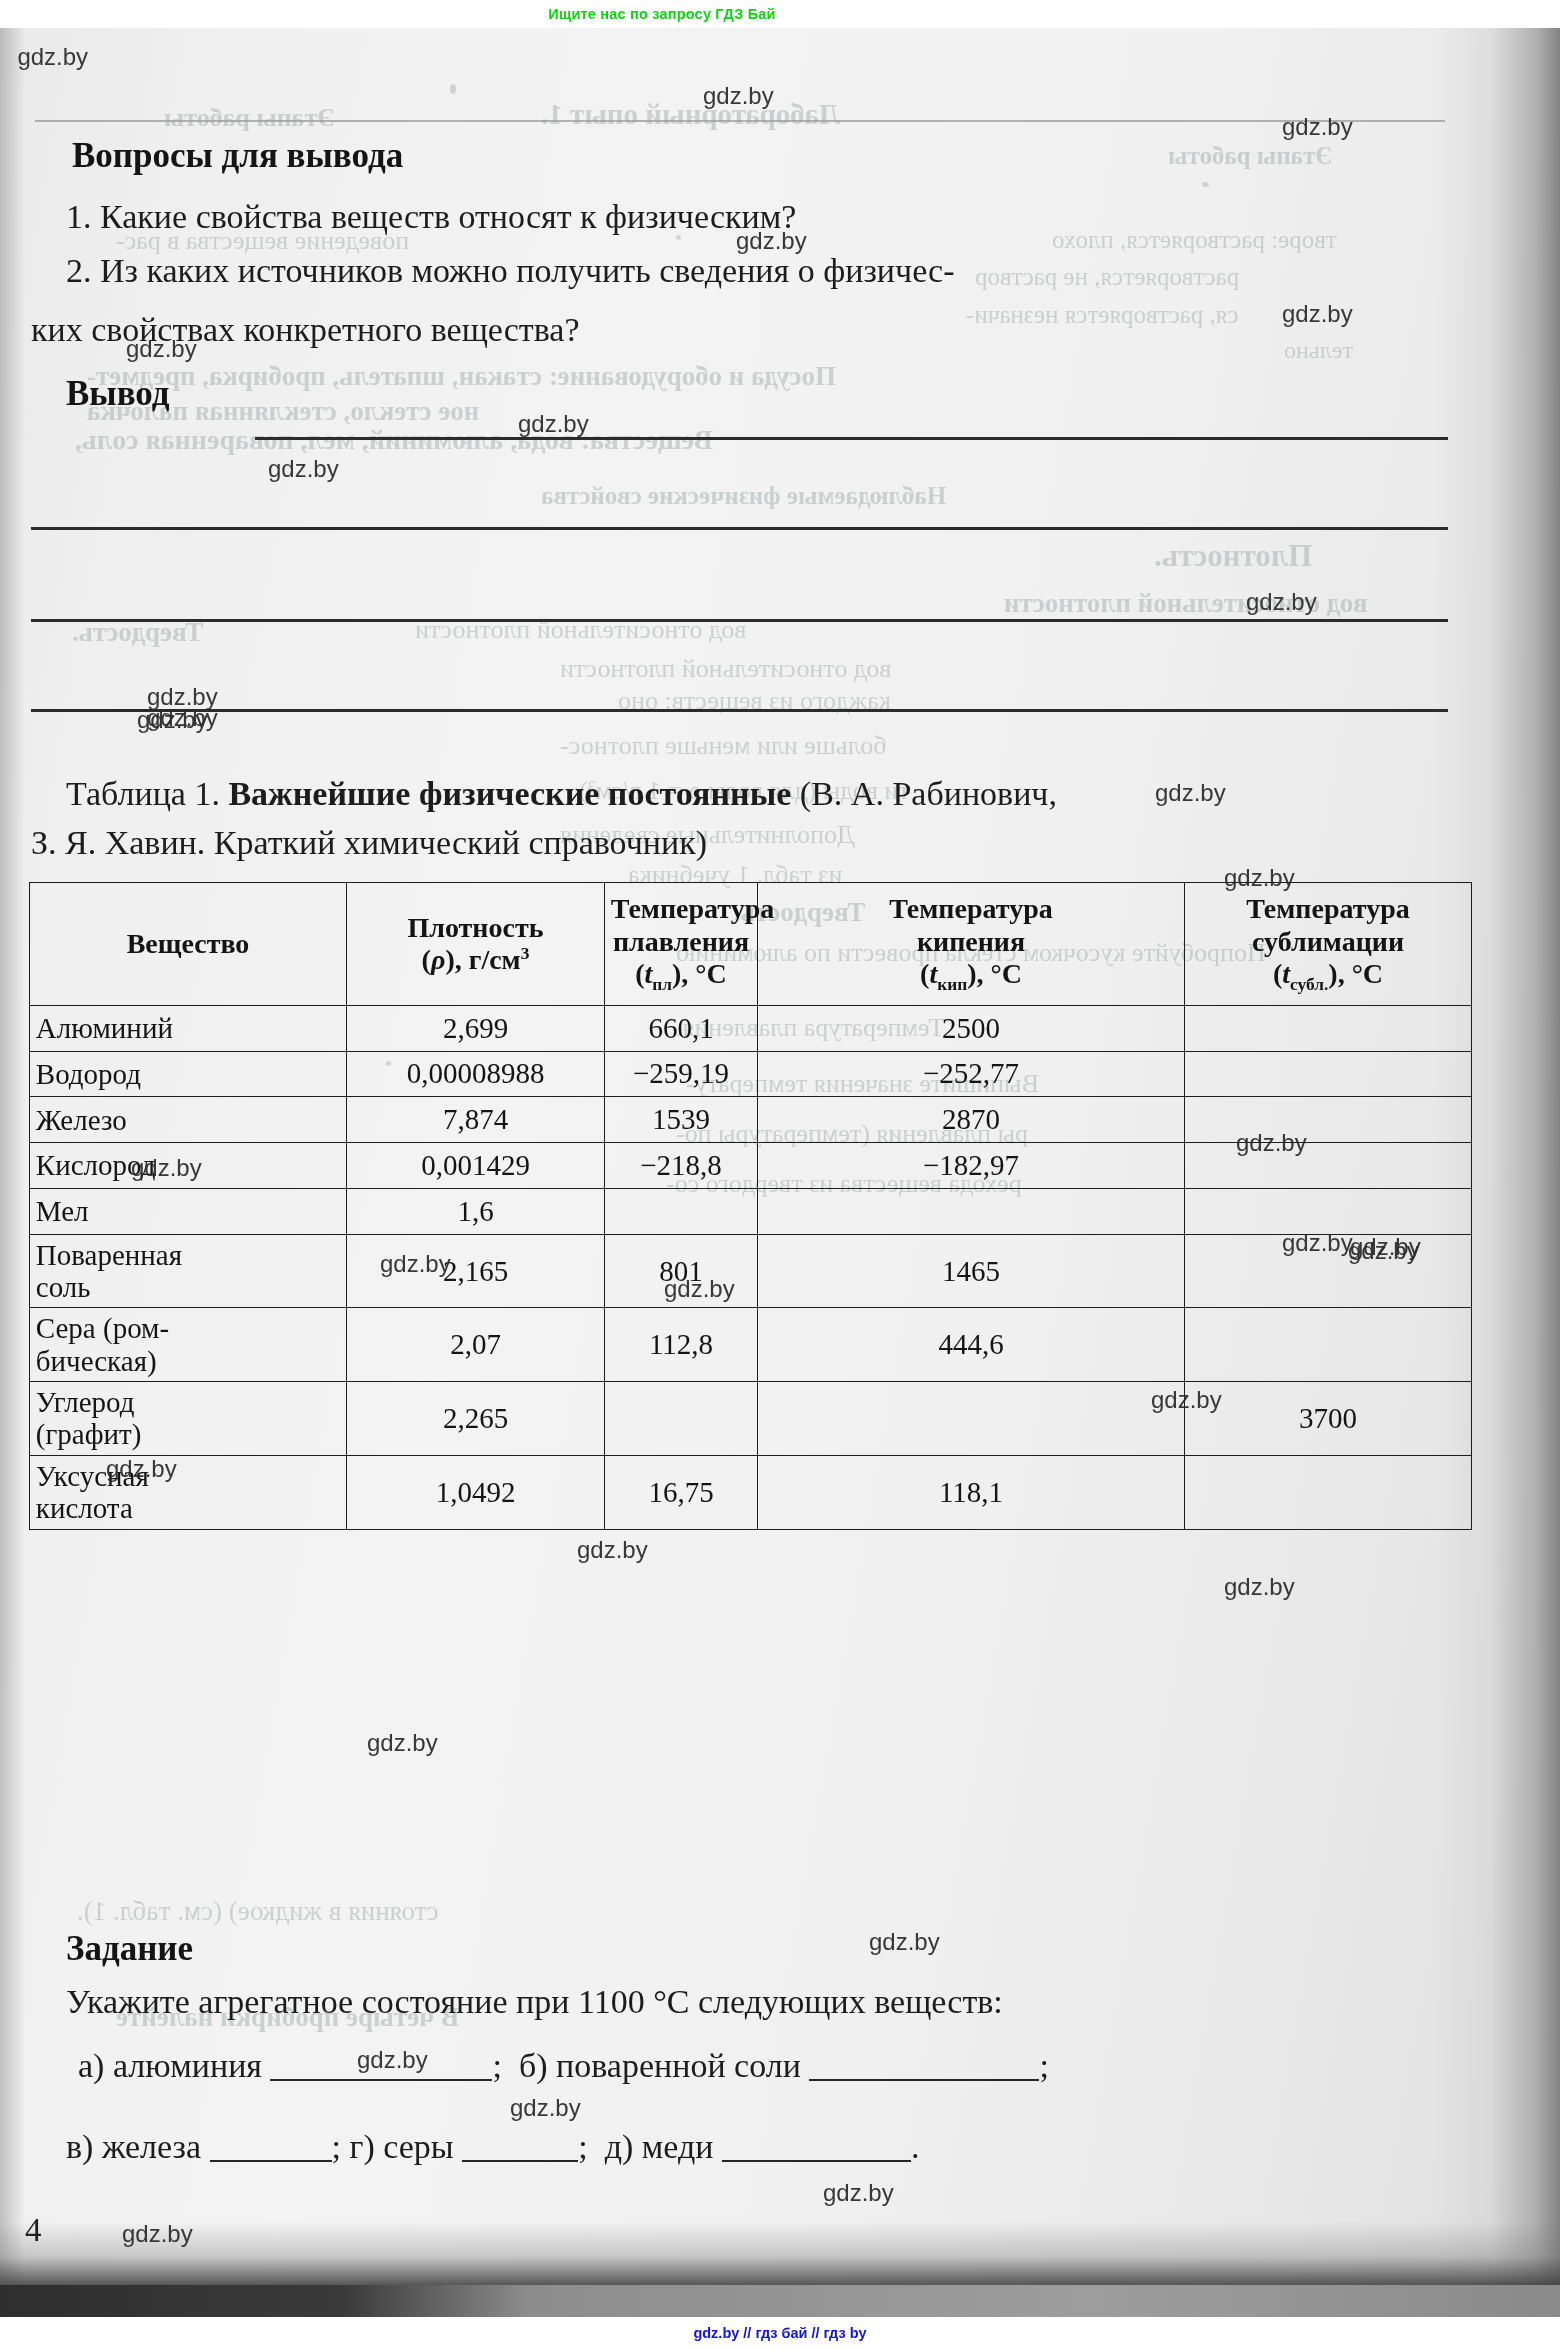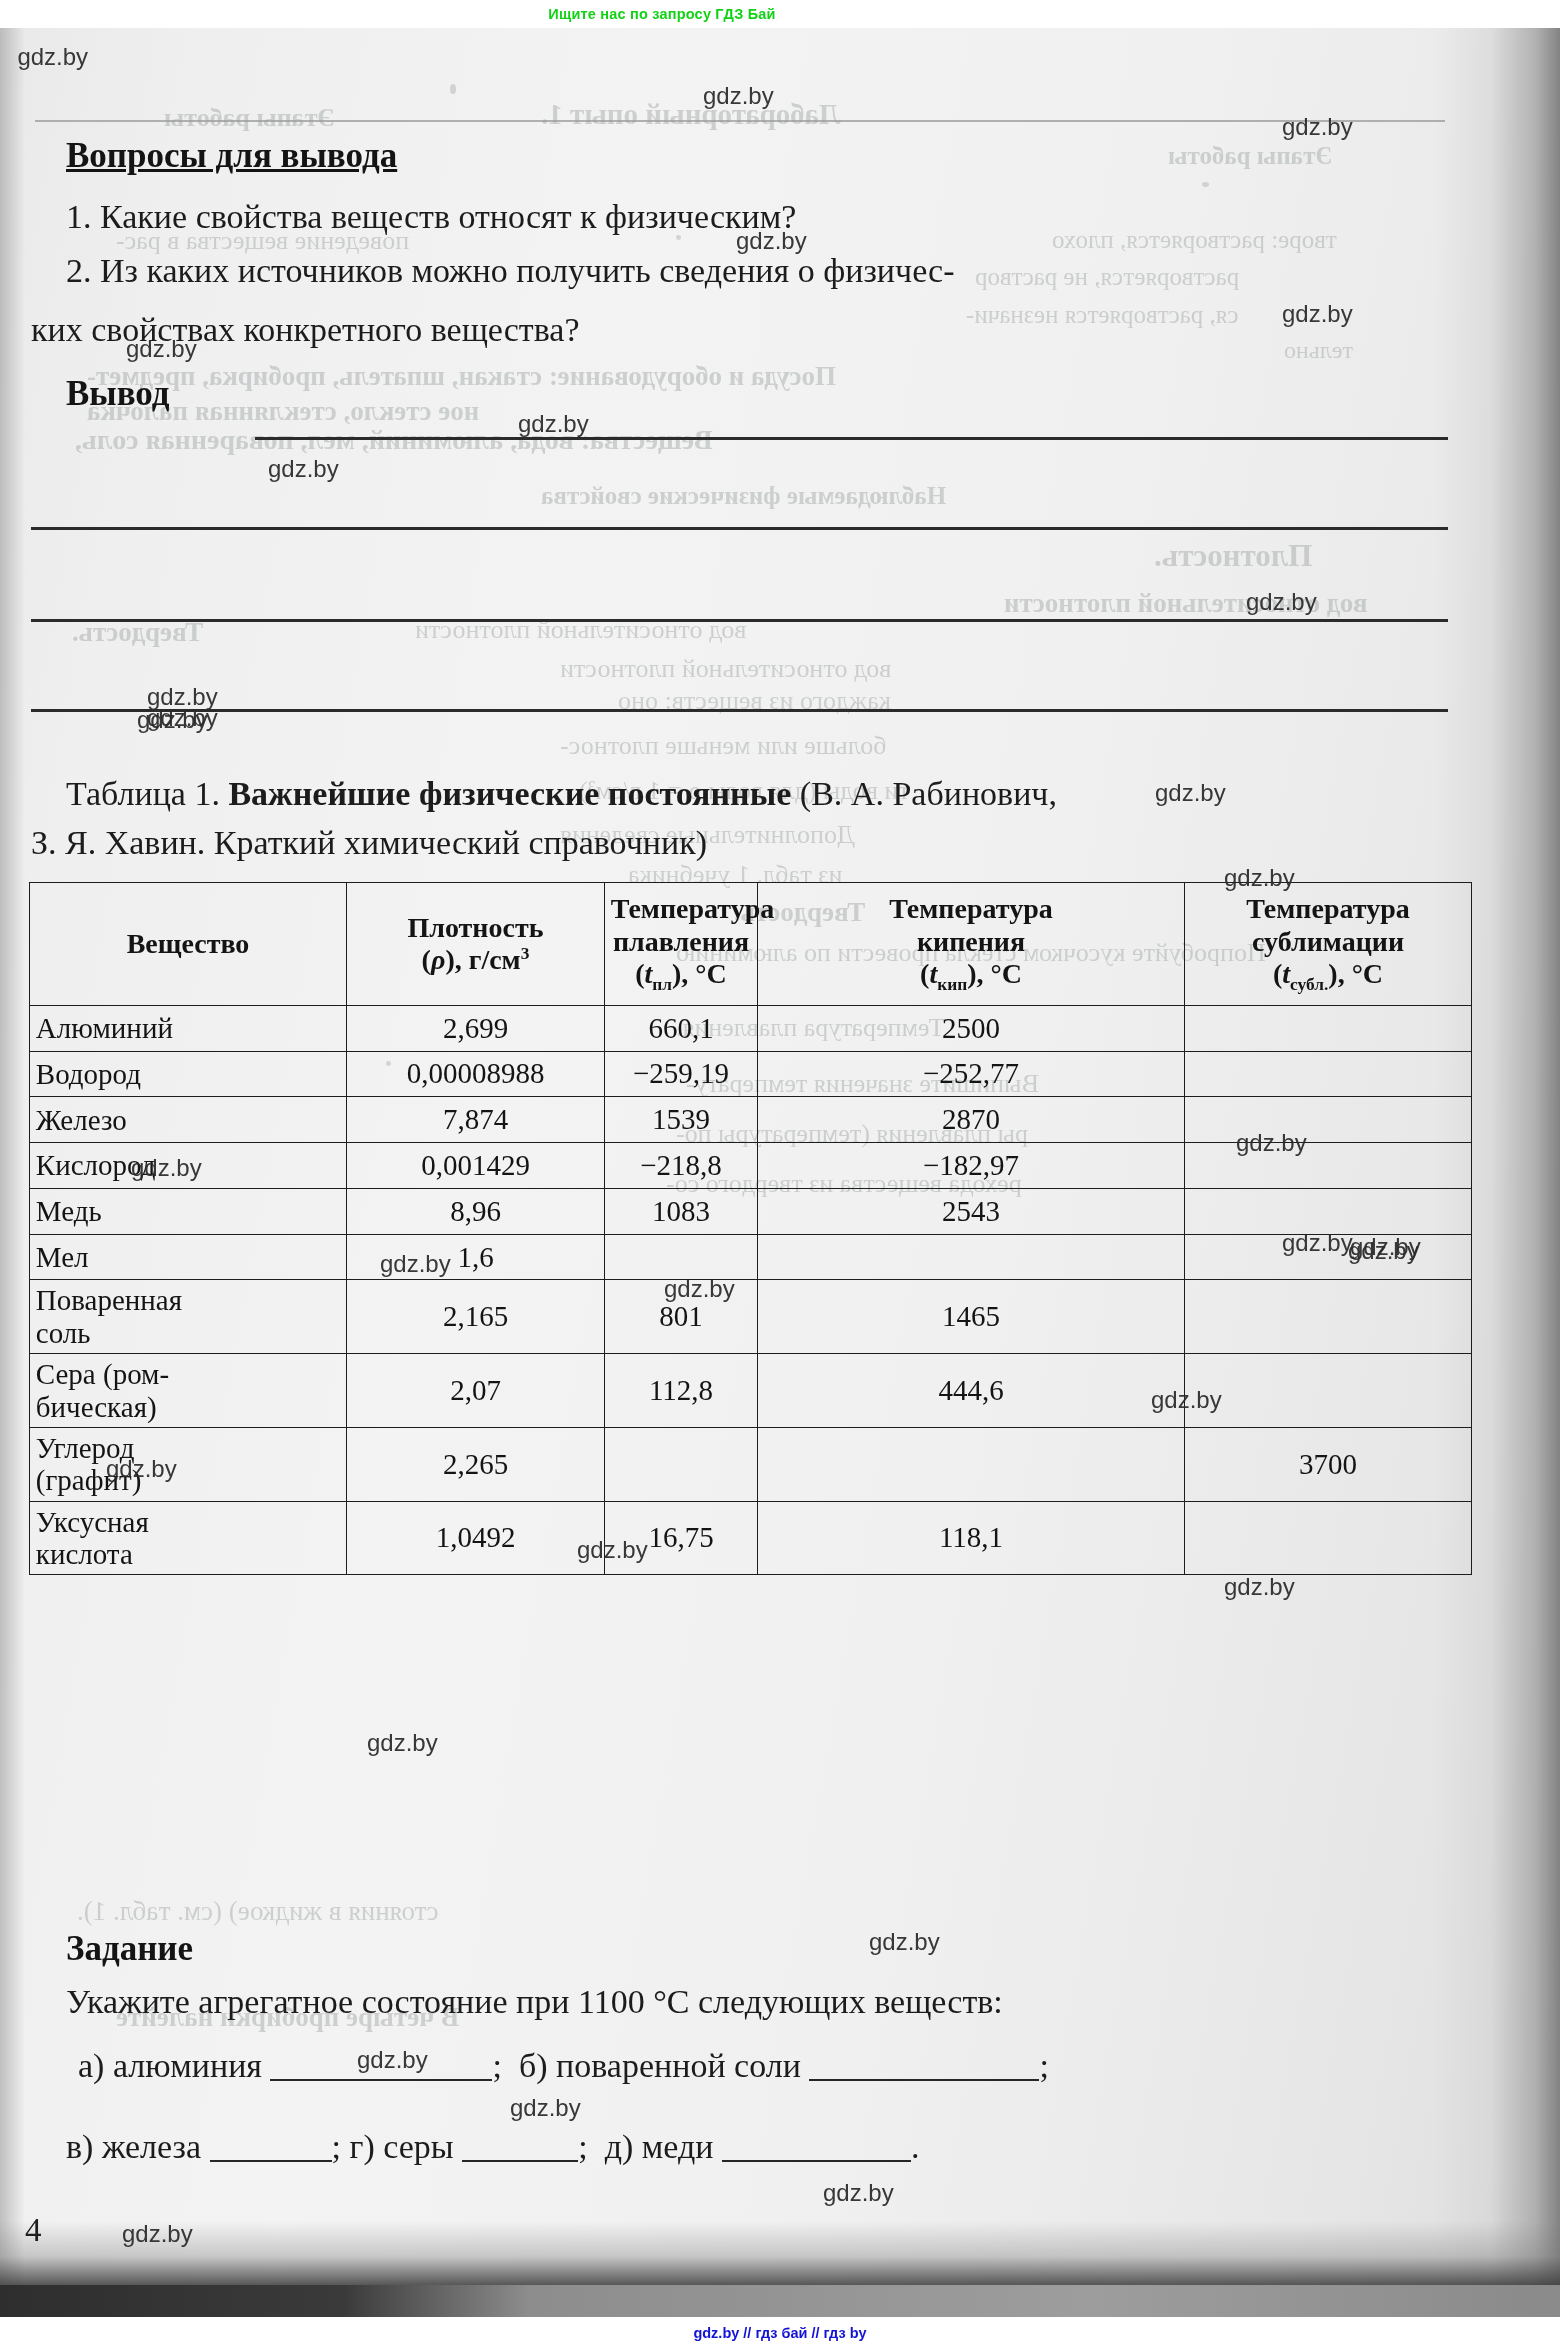--- a/index.html
+++ b/index.html
@@ -126,21 +126,21 @@
 
   <div class="speck" style="left:450px;top:56px;width:5.8px;height:9.7px;"></div>
   <div class="speck" style="left:676px;top:207px;width:4.8px;height:4.8px;"></div>
   <div class="speck" style="left:1202px;top:154px;width:6.8px;height:4.8px;"></div>
   <div class="speck" style="left:386px;top:1033px;width:4.8px;height:4.8px;"></div>
 
   <div id="content">
 
     <div class="ruleline" style="left:35px;top:92px;width:1410px;height:1.9px;background:#9a9a9a;opacity:.75;"></div>
 
-    <h3 class="heading para" style="left:66px;top:108px;text-decoration:underline;">Вопросы для вывода</h3>
+    <h3 class="heading para" style="left:72px;top:108px;">Вопросы для вывода</h3>
 
     <div class="para" style="left:66px;top:170px;font-size:34px;">1. Какие свойства веществ относят к физическим?</div>
     <div class="para" style="left:66px;top:224px;font-size:34px;">2. Из каких источников можно получить сведения о физичес-</div>
     <div class="para" style="left:31px;top:283px;font-size:34px;">ких свойствах конкретного вещества?</div>
 
     <h3 class="heading para" style="left:66px;top:346px;">Вывод</h3>
 
     <div class="ruleline" style="left:255px;top:409px;width:1193px;"></div>
     <div class="ruleline" style="left:31px;top:499px;width:1417px;"></div>
     <div class="ruleline" style="left:31px;top:591px;width:1417px;"></div>
@@ -207,27 +207,20 @@
             <td class="c-num">7,874</td>
             <td class="c-num">1539</td>
             <td class="c-num">2870</td>
             <td class="c-num"></td>
           </tr>
           <tr>
             <td class="c-name">Кислород</td>
             <td class="c-num">0,001429</td>
             <td class="c-num">−218,8</td>
             <td class="c-num">−182,97</td>
-            <td class="c-num"></td>
-          </tr>
-          <tr>
-            <td class="c-name">Медь</td>
-            <td class="c-num">8,96</td>
-            <td class="c-num">1083</td>
-            <td class="c-num">2543</td>
             <td class="c-num"></td>
           </tr>
           <tr>
             <td class="c-name">Мел</td>
             <td class="c-num">1,6</td>
             <td class="c-num"></td>
             <td class="c-num"></td>
             <td class="c-num"></td>
           </tr>
           <tr>

